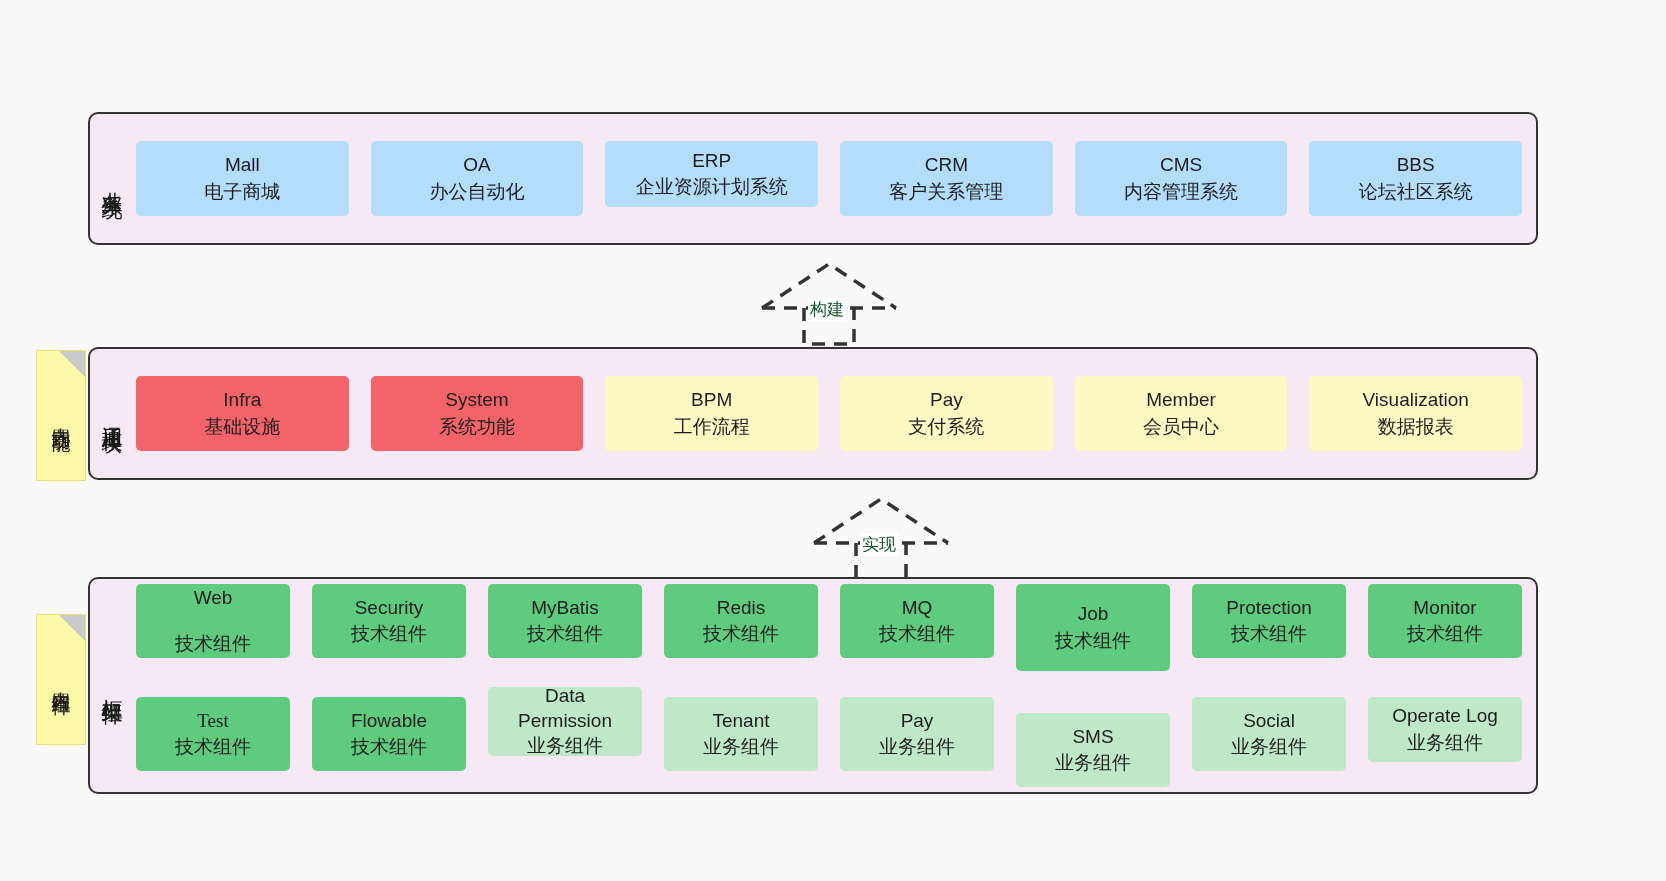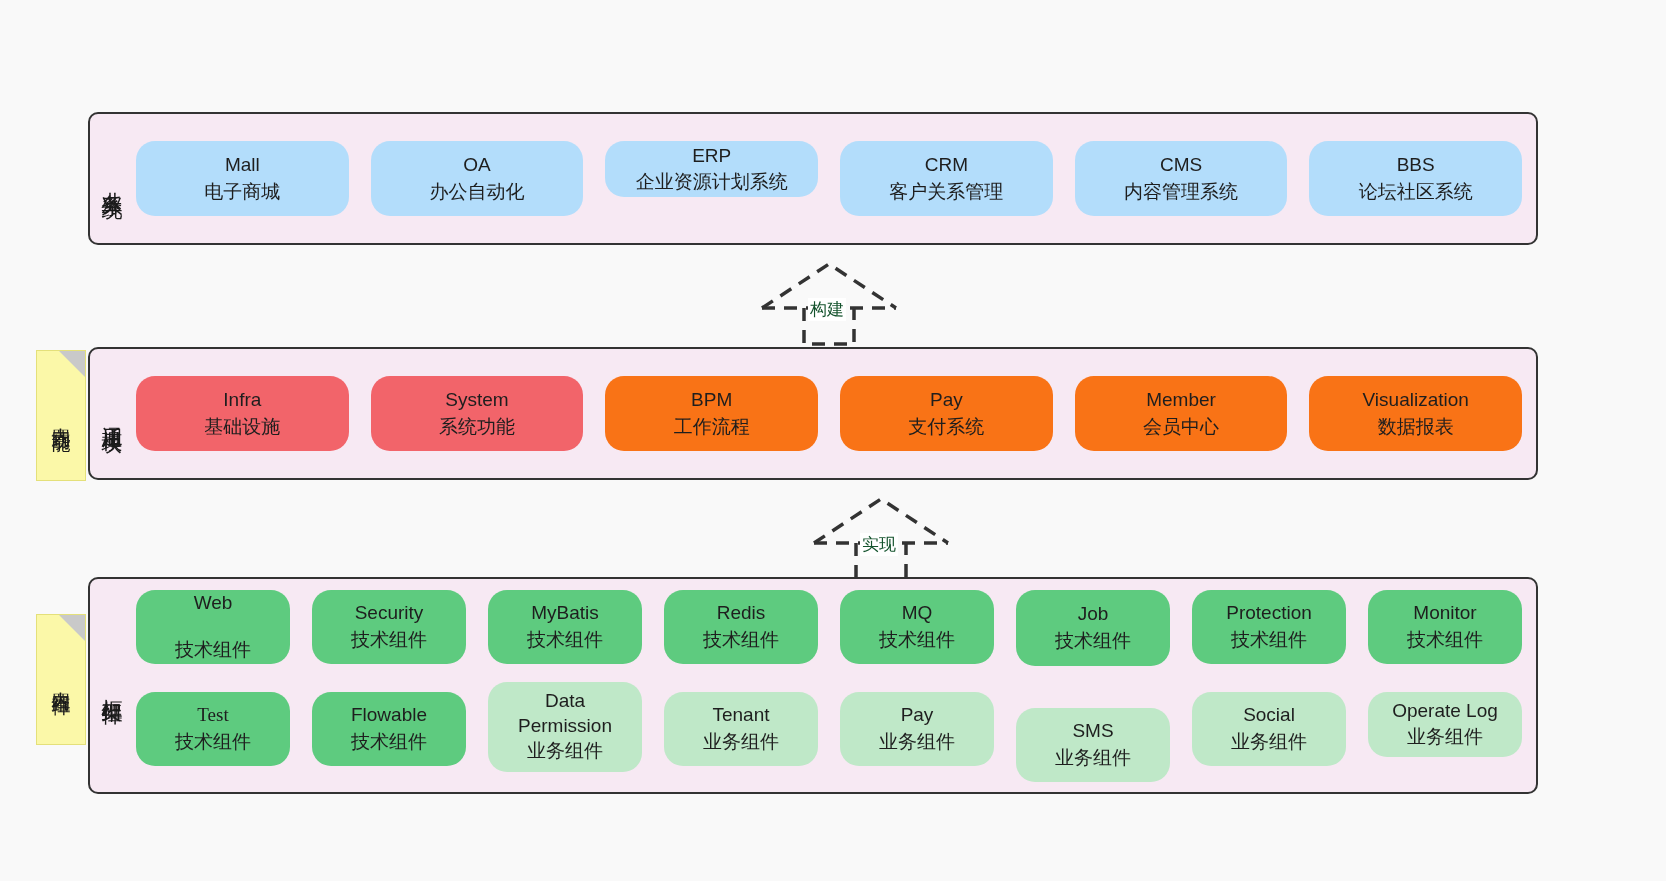--- a/index.html
+++ b/index.html
@@ -47,38 +47,38 @@
     gap: 16px;
     padding: 0 14px 0 2px;
   }
   .row {
     display: flex;
     gap: 22px;
     align-items: stretch;
   }
   .cell {
     flex: 1 1 0;
-    border-radius: 19px;
+    border-radius: 5px;
     display: flex;
     flex-direction: column;
     align-items: center;
     justify-content: center;
     text-align: center;
     font-size: 19px;
     color: #1e1e1e;
     line-height: 1.38;
     padding: 10px 4px;
   }
   .cell .en { display: block; }
   .cell .cn { display: block; }
 
   
   .c-blue        { background: #b3ddfb; }
   .c-red         { background: #f2646a; }
-  .c-pink        { background: #f97316; }
+  .c-pink        { background: #fef9c3; }
   .c-green       { background: #5ecb7f; }
   .c-lightgreen  { background: #bfe8c8; }
 
   
   .note {
     position: absolute;
     background: #fbf8a8;
     border: 1px solid #e4e07a;
     display: flex;
     align-items: center;
@@ -122,21 +122,21 @@
     <div class="layer-body">
       <div class="row">
         <div class="cell c-blue" style="height:75px;">
           <span class="en">Mall</span>
           <span class="cn">电子商城</span>
         </div>
         <div class="cell c-blue" style="height:75px;">
           <span class="en">OA</span>
           <span class="cn">办公自动化</span>
         </div>
-        <div class="cell c-blue" style="height:56px;">
+        <div class="cell c-blue" style="height:66px;">
           <span class="en">ERP</span>
           <span class="cn">企业资源计划系统</span>
         </div>
         <div class="cell c-blue" style="height:75px;">
           <span class="en">CRM</span>
           <span class="cn">客户关系管理</span>
         </div>
         <div class="cell c-blue" style="height:75px;">
           <span class="en">CMS</span>
           <span class="cn">内容管理系统</span>
@@ -227,21 +227,21 @@
           <span class="cn">技术组件</span>
         </div>
         <div class="cell c-green" style="height:74px;">
           <span class="en">Redis</span>
           <span class="cn">技术组件</span>
         </div>
         <div class="cell c-green" style="height:74px;">
           <span class="en">MQ</span>
           <span class="cn">技术组件</span>
         </div>
-        <div class="cell c-green" style="height:76px;">
+        <div class="cell c-green" style="height:87px;">
           <span class="en">Job</span>
           <span class="cn">技术组件</span>
         </div>
         <div class="cell c-green" style="height:74px;">
           <span class="en">Protection</span>
           <span class="cn">技术组件</span>
         </div>
         <div class="cell c-green" style="height:74px;">
           <span class="en">Monitor</span>
           <span class="cn">技术组件</span>
@@ -250,21 +250,21 @@
 
       <div class="row" style="align-items:flex-start;">
         <div class="cell c-green" style="height:74px; margin-top:10px;font-family:Liberation Serif, serif;">
           <span class="en">Test</span>
           <span class="cn">技术组件</span>
         </div>
         <div class="cell c-green" style="height:74px; margin-top:10px;">
           <span class="en">Flowable</span>
           <span class="cn">技术组件</span>
         </div>
-        <div class="cell c-lightgreen" style="height:90px; line-height:1.3;">
+        <div class="cell c-lightgreen" style="height:69px; line-height:1.3;">
           <span class="en" style="max-width:100px;">Data Permission</span>
           <span class="cn">业务组件</span>
         </div>
         <div class="cell c-lightgreen" style="height:74px; margin-top:10px;">
           <span class="en">Tenant</span>
           <span class="cn">业务组件</span>
         </div>
         <div class="cell c-lightgreen" style="height:74px; margin-top:10px;">
           <span class="en">Pay</span>
           <span class="cn">业务组件</span>

